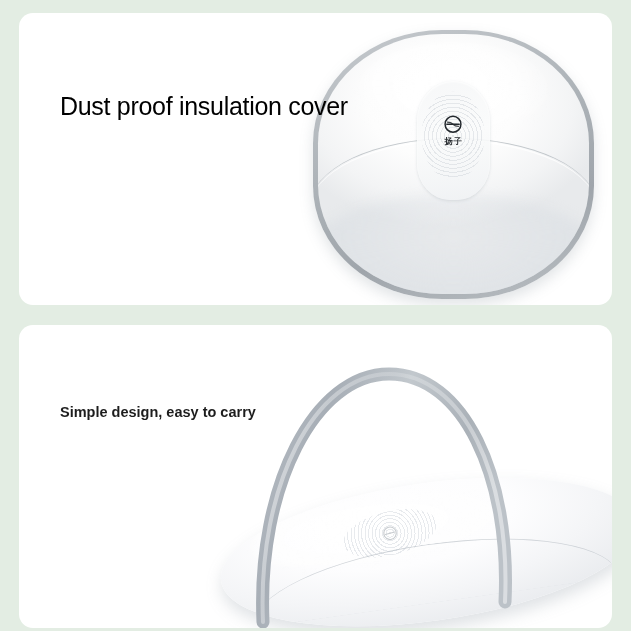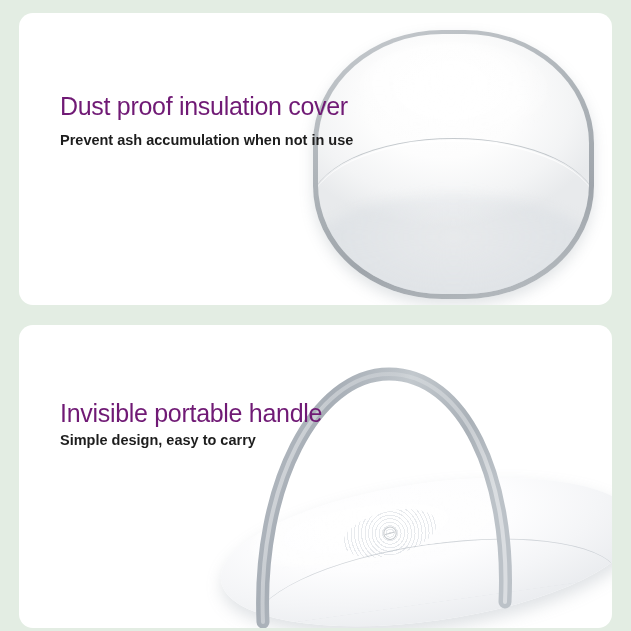--- a/index.html
+++ b/index.html
@@ -40,21 +40,21 @@
   
   .textblock {
     position: absolute;
     z-index: 40;
   }
   .heading {
     margin: 0;
     font-size: 25px;
     font-weight: 400;
     letter-spacing: -0.3px;
-    color: #701a75;
+    color: #000000;
     line-height: 1.1;
     white-space: nowrap;
   }
   .subline {
     margin: 0;
     font-size: 14.5px;
     font-weight: 600;
     color: #1d1d1d;
     line-height: 1.45;
     white-space: nowrap;
@@ -303,27 +303,37 @@
   <div class="card" id="card-top">
 
     <div id="lid-scene">
       <div id="lid-rim"></div>
       <div id="lid-body">
         <div id="lid-sheen"></div>
         <div id="lid-lowershade"></div>
         <div id="lid-seam"></div>
         <div id="lid-seam-glow"></div>
 
+        <div id="lid-badge">
+          <div id="lid-rings"></div>
+          <div id="lid-logo">
+            <svg id="lid-logo-circle" viewBox="0 0 24 24">
+              <circle cx="12" cy="12" r="10" fill="none" stroke="#23282d" stroke-width="1.9"></circle>
+              <path d="M4.2 12 Q 8 12 12 12 T 19.8 12" fill="none" stroke="#23282d" stroke-width="1.9" stroke-linecap="round"></path>
+              <path d="M5 9.4 Q 9.5 9.4 12 12 Q 14.5 14.6 19 14.6" fill="none" stroke="#23282d" stroke-width="1.6" stroke-linecap="round" opacity="0.85"></path>
+            </svg>
+            <span id="lid-logo-text">扬子</span>
+          </div>
+        </div>
       </div>
     </div>
 
     <div class="textblock" id="text-top">
       <h2 class="heading">Dust proof insulation cover</h2>
       <div class="subline-wrap">
-        <p class="subline">Prevent ash accumulation when not in use</p>
       </div>
     </div>
 
   </div>
 
   <div class="card" id="card-bottom">
 
     <div id="handle-scene" style="left:0; top:0;">
 
       <div id="body-tub"></div>
@@ -356,21 +366,20 @@
             <stop offset="100%" stop-color="#ffffff" stop-opacity="0.45"></stop>
           </linearGradient>
         </defs>
         <path d="M10 256 C 4 120, 62 8, 136 8 C 210 8, 258 110, 252 236" fill="none" stroke="url(#handleGrad)" stroke-width="13" stroke-linecap="round"></path>
         <path d="M10 256 C 4 120, 62 8, 136 8 C 210 8, 258 110, 252 236" fill="none" stroke="url(#handleShine)" stroke-width="4" stroke-linecap="round"></path>
       </svg>
 
     </div>
 
     <div class="textblock" id="text-bottom" style="top:75px;">
-      <h2 class="heading">Invisible portable handle</h2>
       <div class="subline-wrap">
         <p class="subline">Simple design, easy to carry</p>
       </div>
     </div>
 
   </div>
 
 </div>
 
 </body></html>

